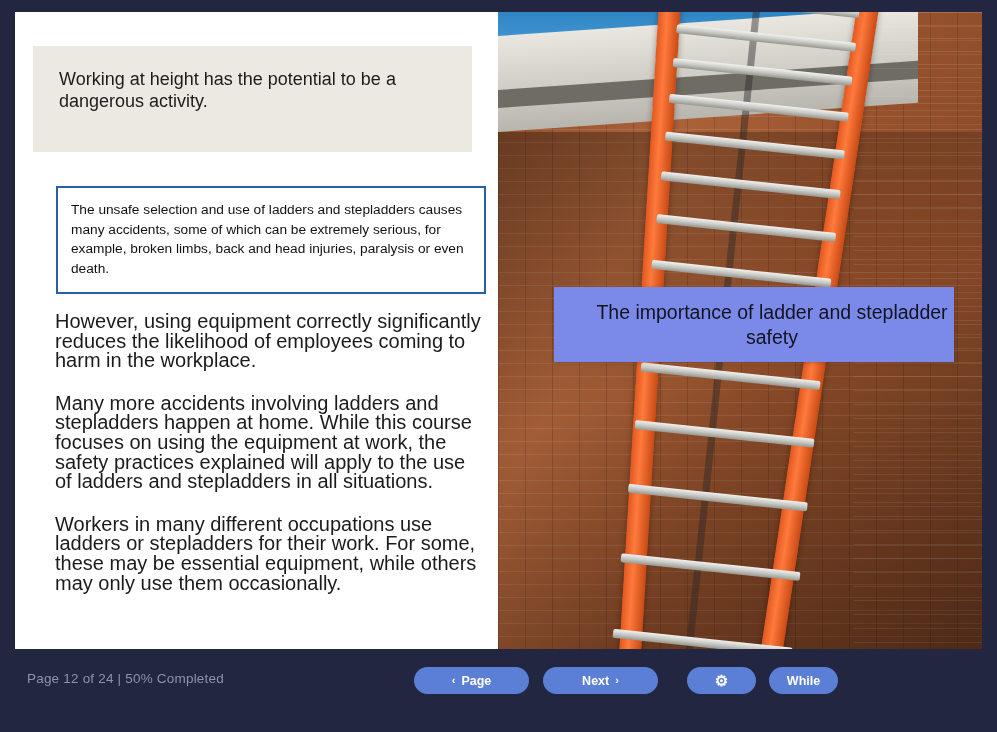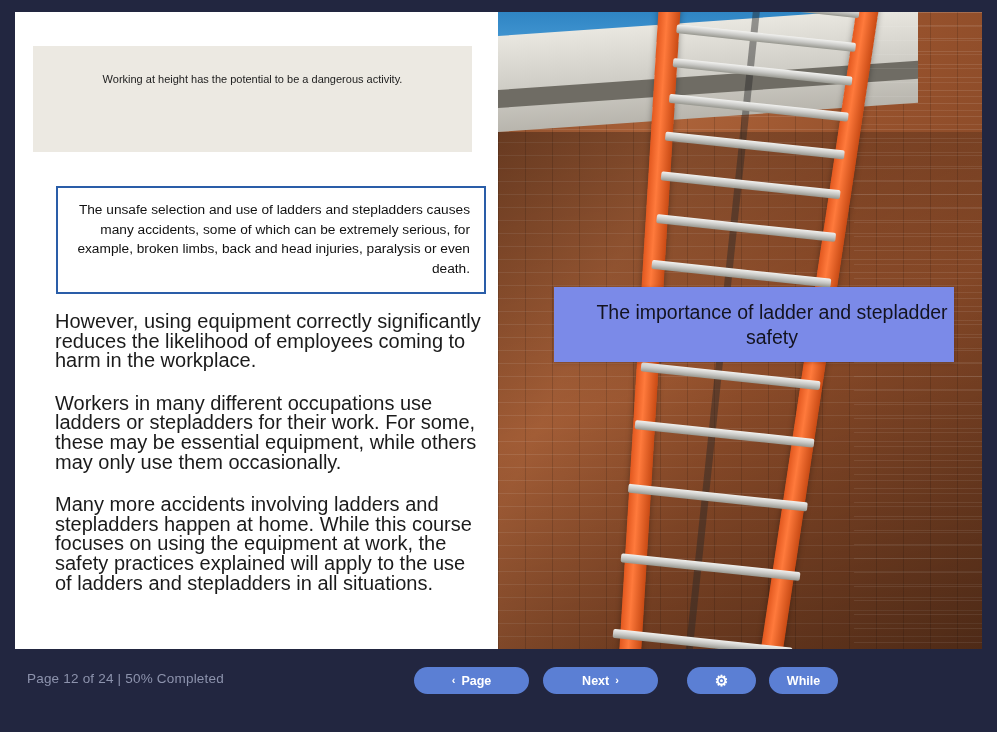--- a/index.html
+++ b/index.html
@@ -52,42 +52,40 @@
     left: 18px;
     top: 34px;
     width: 439px;
     height: 106px;
     background: #ece9e2;
     box-sizing: border-box;
     padding: 22px 26px;
   }
   .intro-box p {
     margin: 0;
-    font-size: 11px;
+    font-size: 18px;
     line-height: 22px;
     color: #1c1c1c;
-    text-align: center;
   }
 
   .callout-box {
     position: absolute;
     left: 41px;
     top: 174px;
     width: 430px;
     box-sizing: border-box;
     border: 2px solid #2a5da8;
     background: #ffffff;
     padding: 12px 14px 14px 13px;
   }
   .callout-box p {
     margin: 0;
     font-size: 13.7px;
     line-height: 19.6px;
     color: #111111;
-    text-align: right;
   }
 
   .body-paragraphs {
     position: absolute;
     left: 40px;
     top: 300px;
     width: 427px;
   }
   .body-paragraphs p {
     margin: 0 0 23px 0;
@@ -290,22 +288,22 @@
       <div class="intro-box">
         <p>Working at height has the potential to be a dangerous activity.</p>
       </div>
 
       <div class="callout-box">
         <p>The unsafe selection and use of ladders and stepladders causes many accidents, some of which can be extremely serious, for example, broken limbs, back and head injuries, paralysis or even death.</p>
       </div>
 
       <div class="body-paragraphs">
         <p>However, using equipment correctly significantly reduces the likelihood of employees coming to harm in the workplace.</p>
+        <p>Many more accidents involving ladders and stepladders happen at home. While this course focuses on using the equipment at work, the safety practices explained will apply to the use of ladders and stepladders in all situations.</p>
         <p>Workers in many different occupations use ladders or stepladders for their work. For some, these may be essential equipment, while others may only use them occasionally.</p>
-        <p>Many more accidents involving ladders and stepladders happen at home. While this course focuses on using the equipment at work, the safety practices explained will apply to the use of ladders and stepladders in all situations.</p>
       </div>
 
     </div>
 
     <div class="slide-right">
       <div class="photo">
         <div class="brickwall"></div>
         <div class="brick-shadow"></div>
         <div class="sky"></div>
         <div class="window-top"></div>

